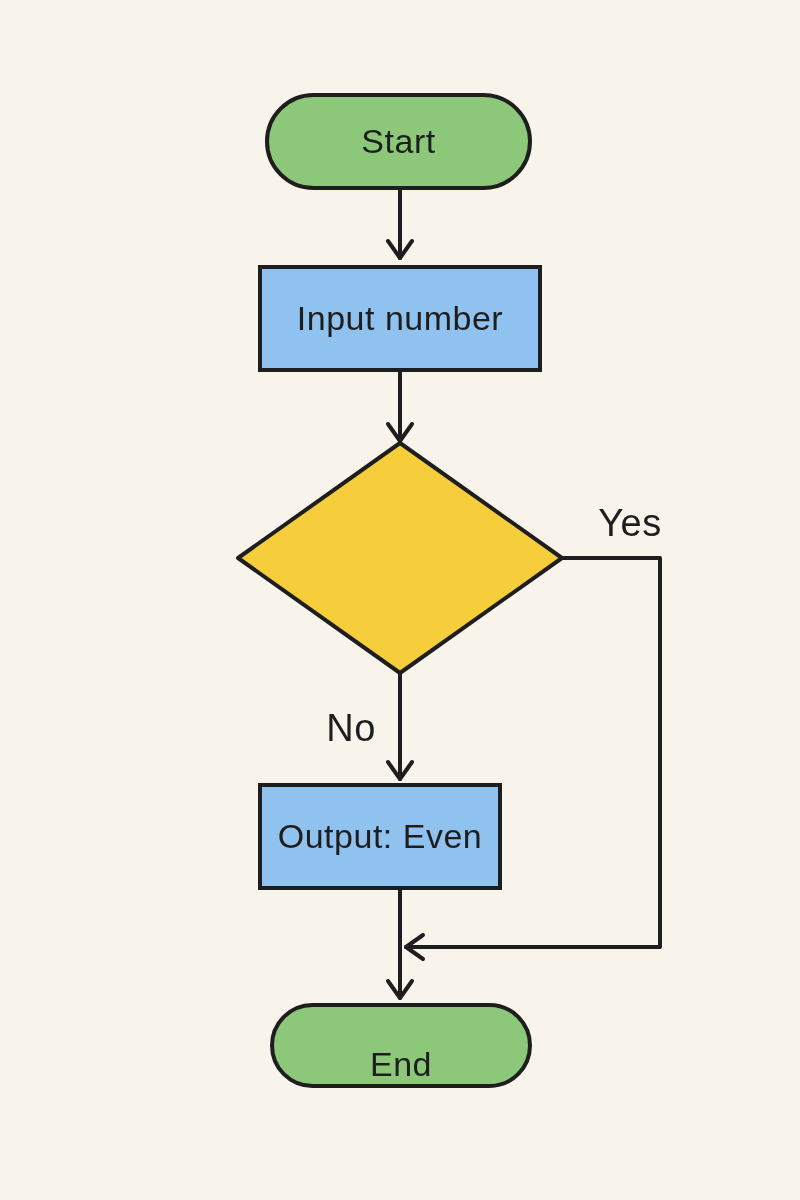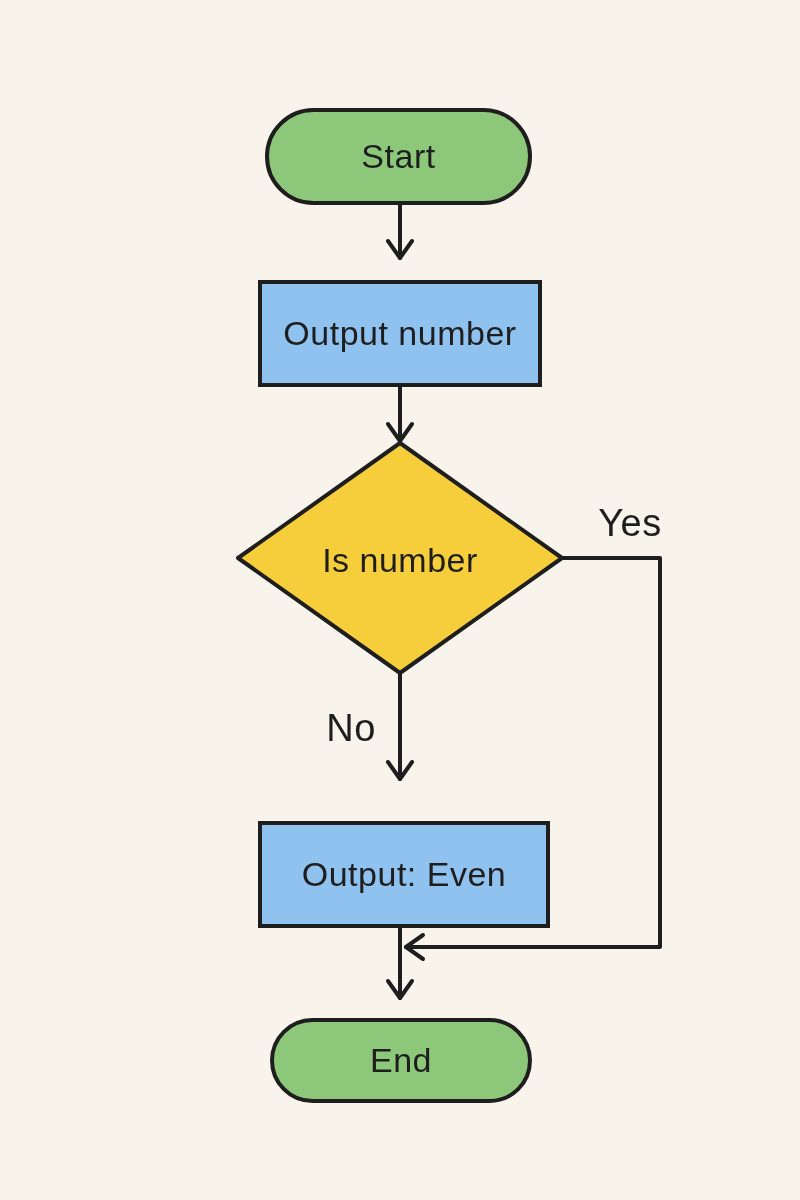--- a/index.html
+++ b/index.html
@@ -25,33 +25,32 @@
   }
   .node {
     position: absolute;
     display: flex;
     align-items: center;
     justify-content: center;
     font-size: 34px;
     letter-spacing: 0.5px;
     box-sizing: border-box;
     border: 4px solid #1e1e1e;
-    margin-top: 15px;
   }
   .terminator {
     background: #8dc87a;
     border-radius: 52px;
   }
   .process {
     background: #90c2f0;
   }
   .node-start  { left: 265px; top: 93px;  width: 267px; height: 97px; }
   .node-input  { left: 258px; top: 265px; width: 284px; height: 107px; }
-  .node-output { left: 258px; top: 806px; width: 292px; height: 107px; }
-  .node-end    { left: 270px; top: 1003px; width: 262px; height: 85px; border-radius: 45px; }
+  .node-output { left: 258px; top: 783px; width: 244px; height: 107px; }
+  .node-end    { left: 270px; top: 1003px; width: 262px; height: 85px; border-radius: 45px; align-items: flex-end; }
   .decision-label {
     position: absolute;
     left: 280px; top: 514px;
     width: 240px; height: 92px;
     display: flex;
     flex-direction: column;
     align-items: center;
     justify-content: center;
     text-align: center;
     font-size: 34px;
@@ -102,25 +101,24 @@
     </g>
 
     <polygon points="400,443 562,558 400,673 238,558" stroke="#1e1e1e" stroke-width="4" stroke-linejoin="round" fill="#f6ce3c"></polygon>
   </svg>
 
   <div class="node terminator node-start">
     <span>Start</span>
   </div>
 
   <div class="node process node-input">
-    <span>Output number</span>
+    <span>Input number</span>
   </div>
 
   <div class="decision-label">
-    <span>Is number</span>
   </div>
 
   <div class="edge-label edge-label-yes">Yes</div>
   <div class="edge-label edge-label-no">No</div>
 
   <div class="node process node-output">
     <span>Output: Even</span>
   </div>
 
   <div class="node terminator node-end">

